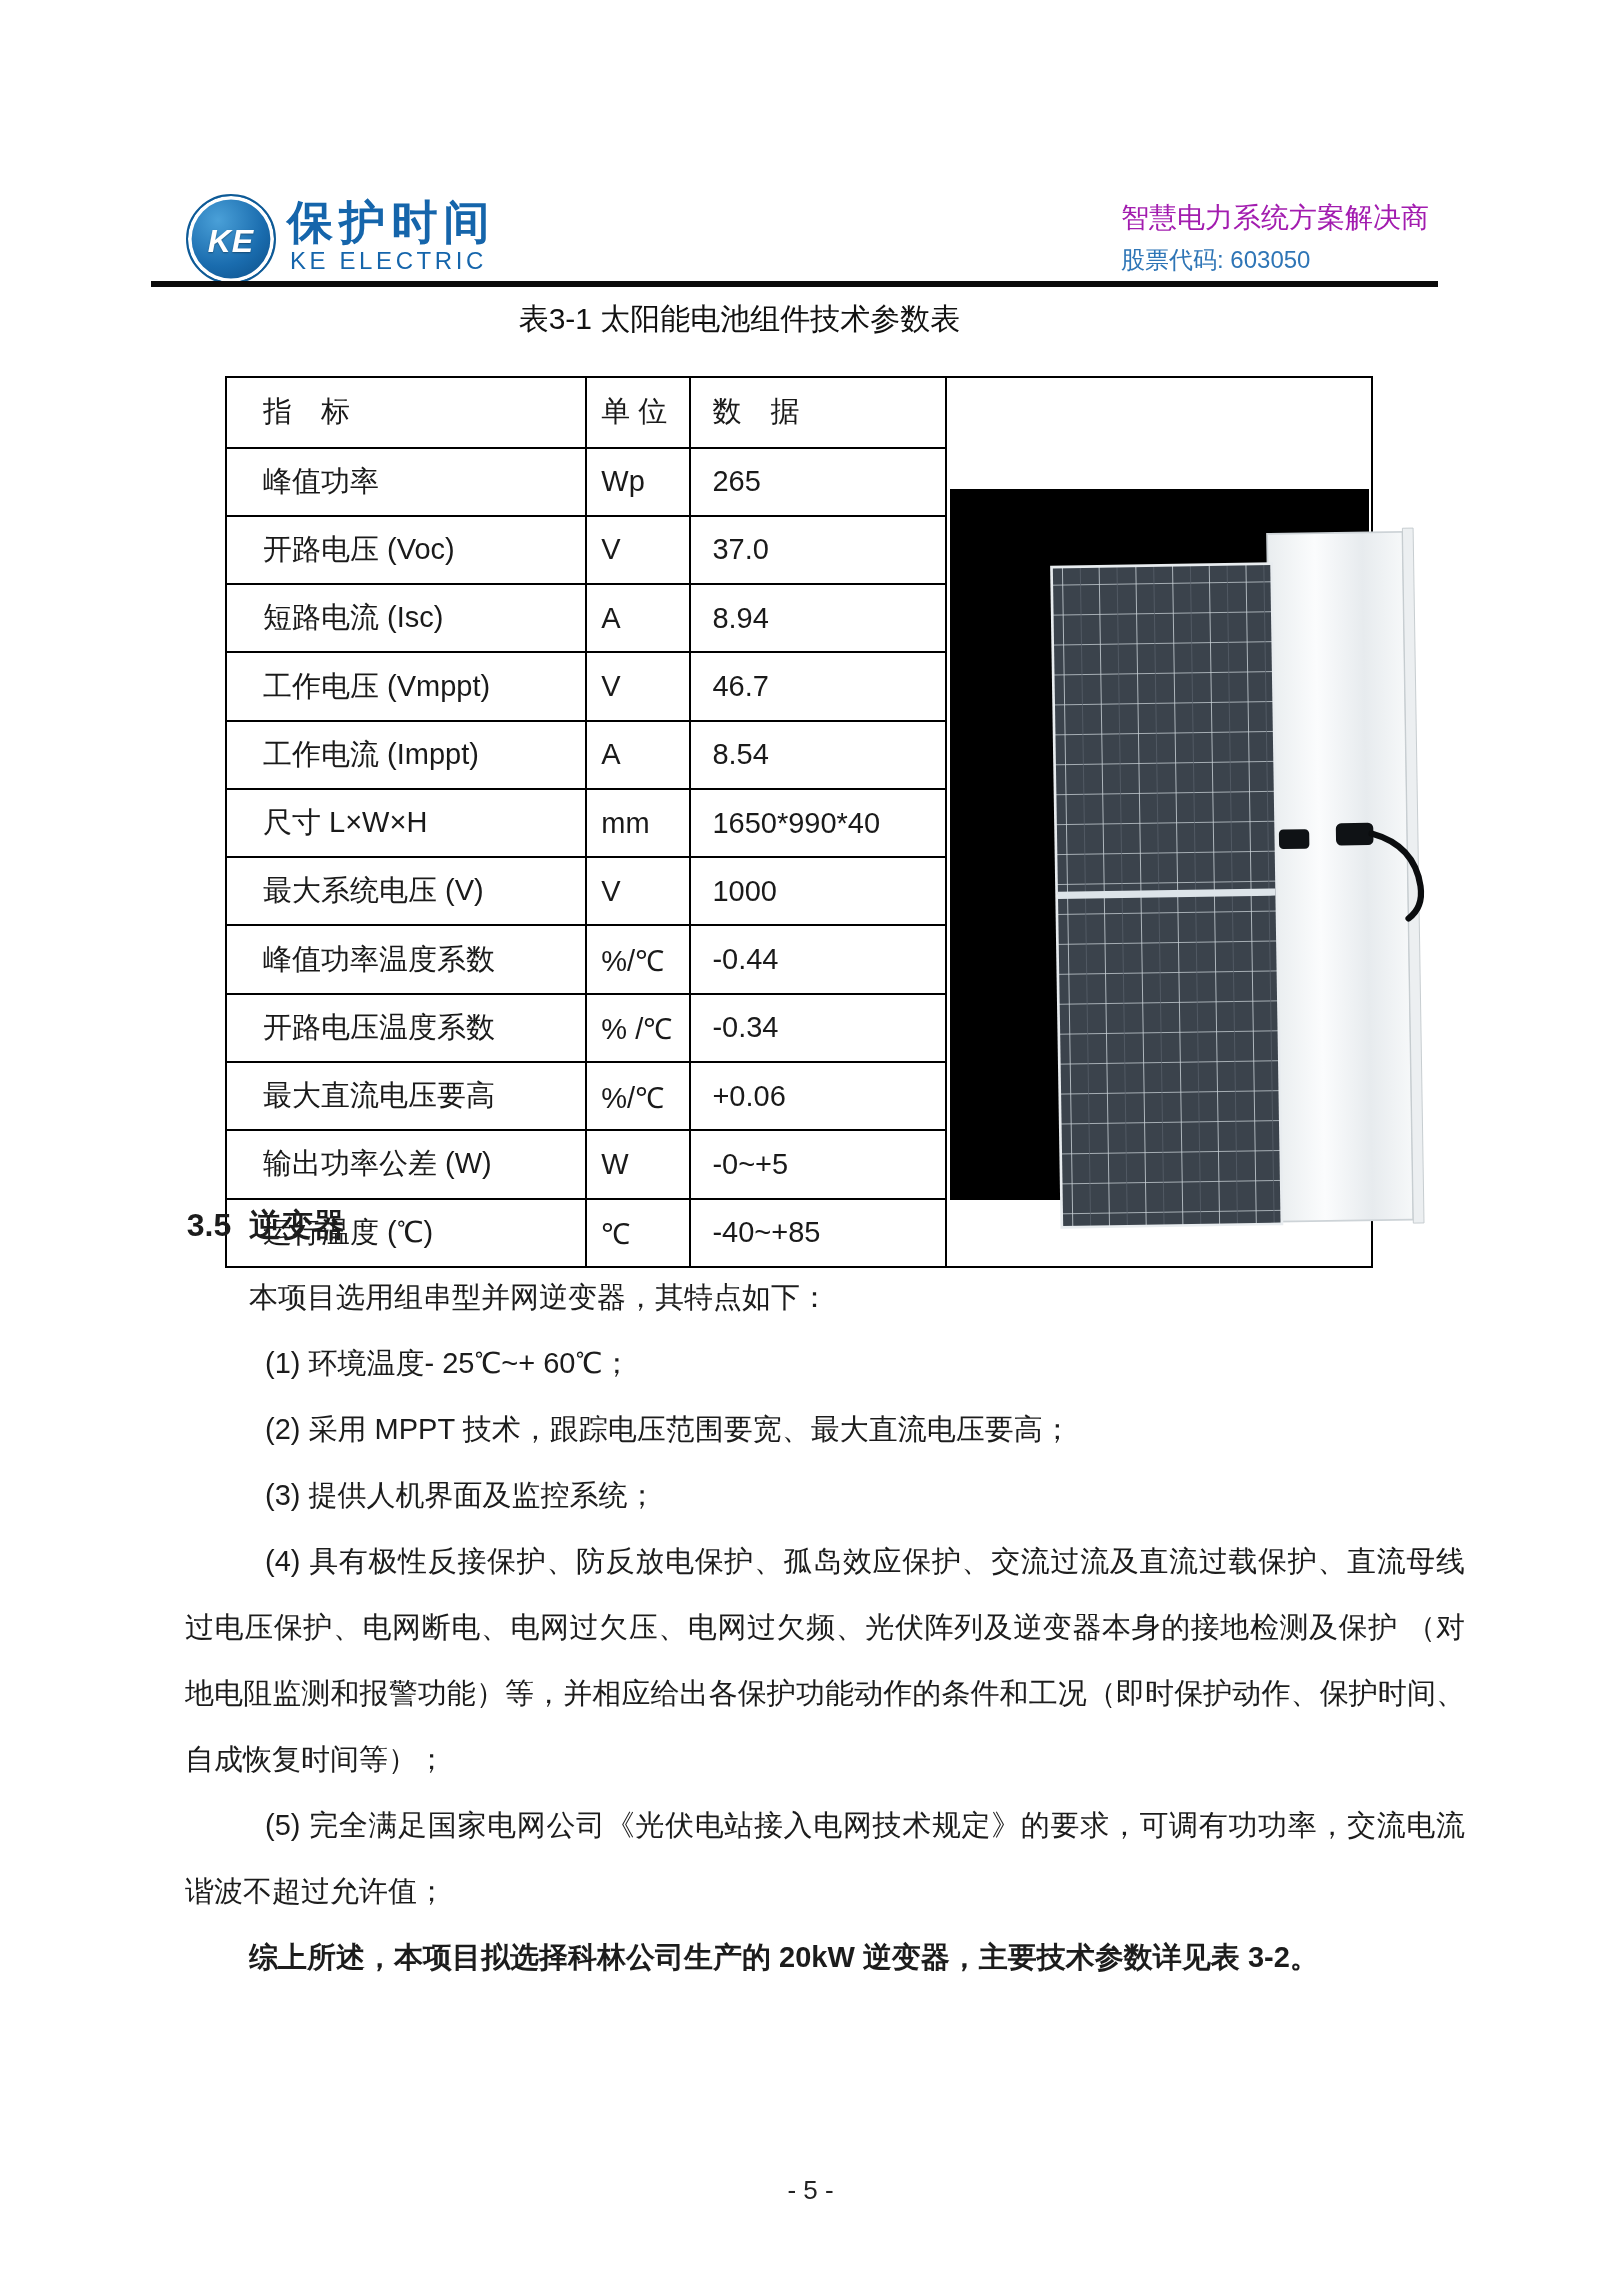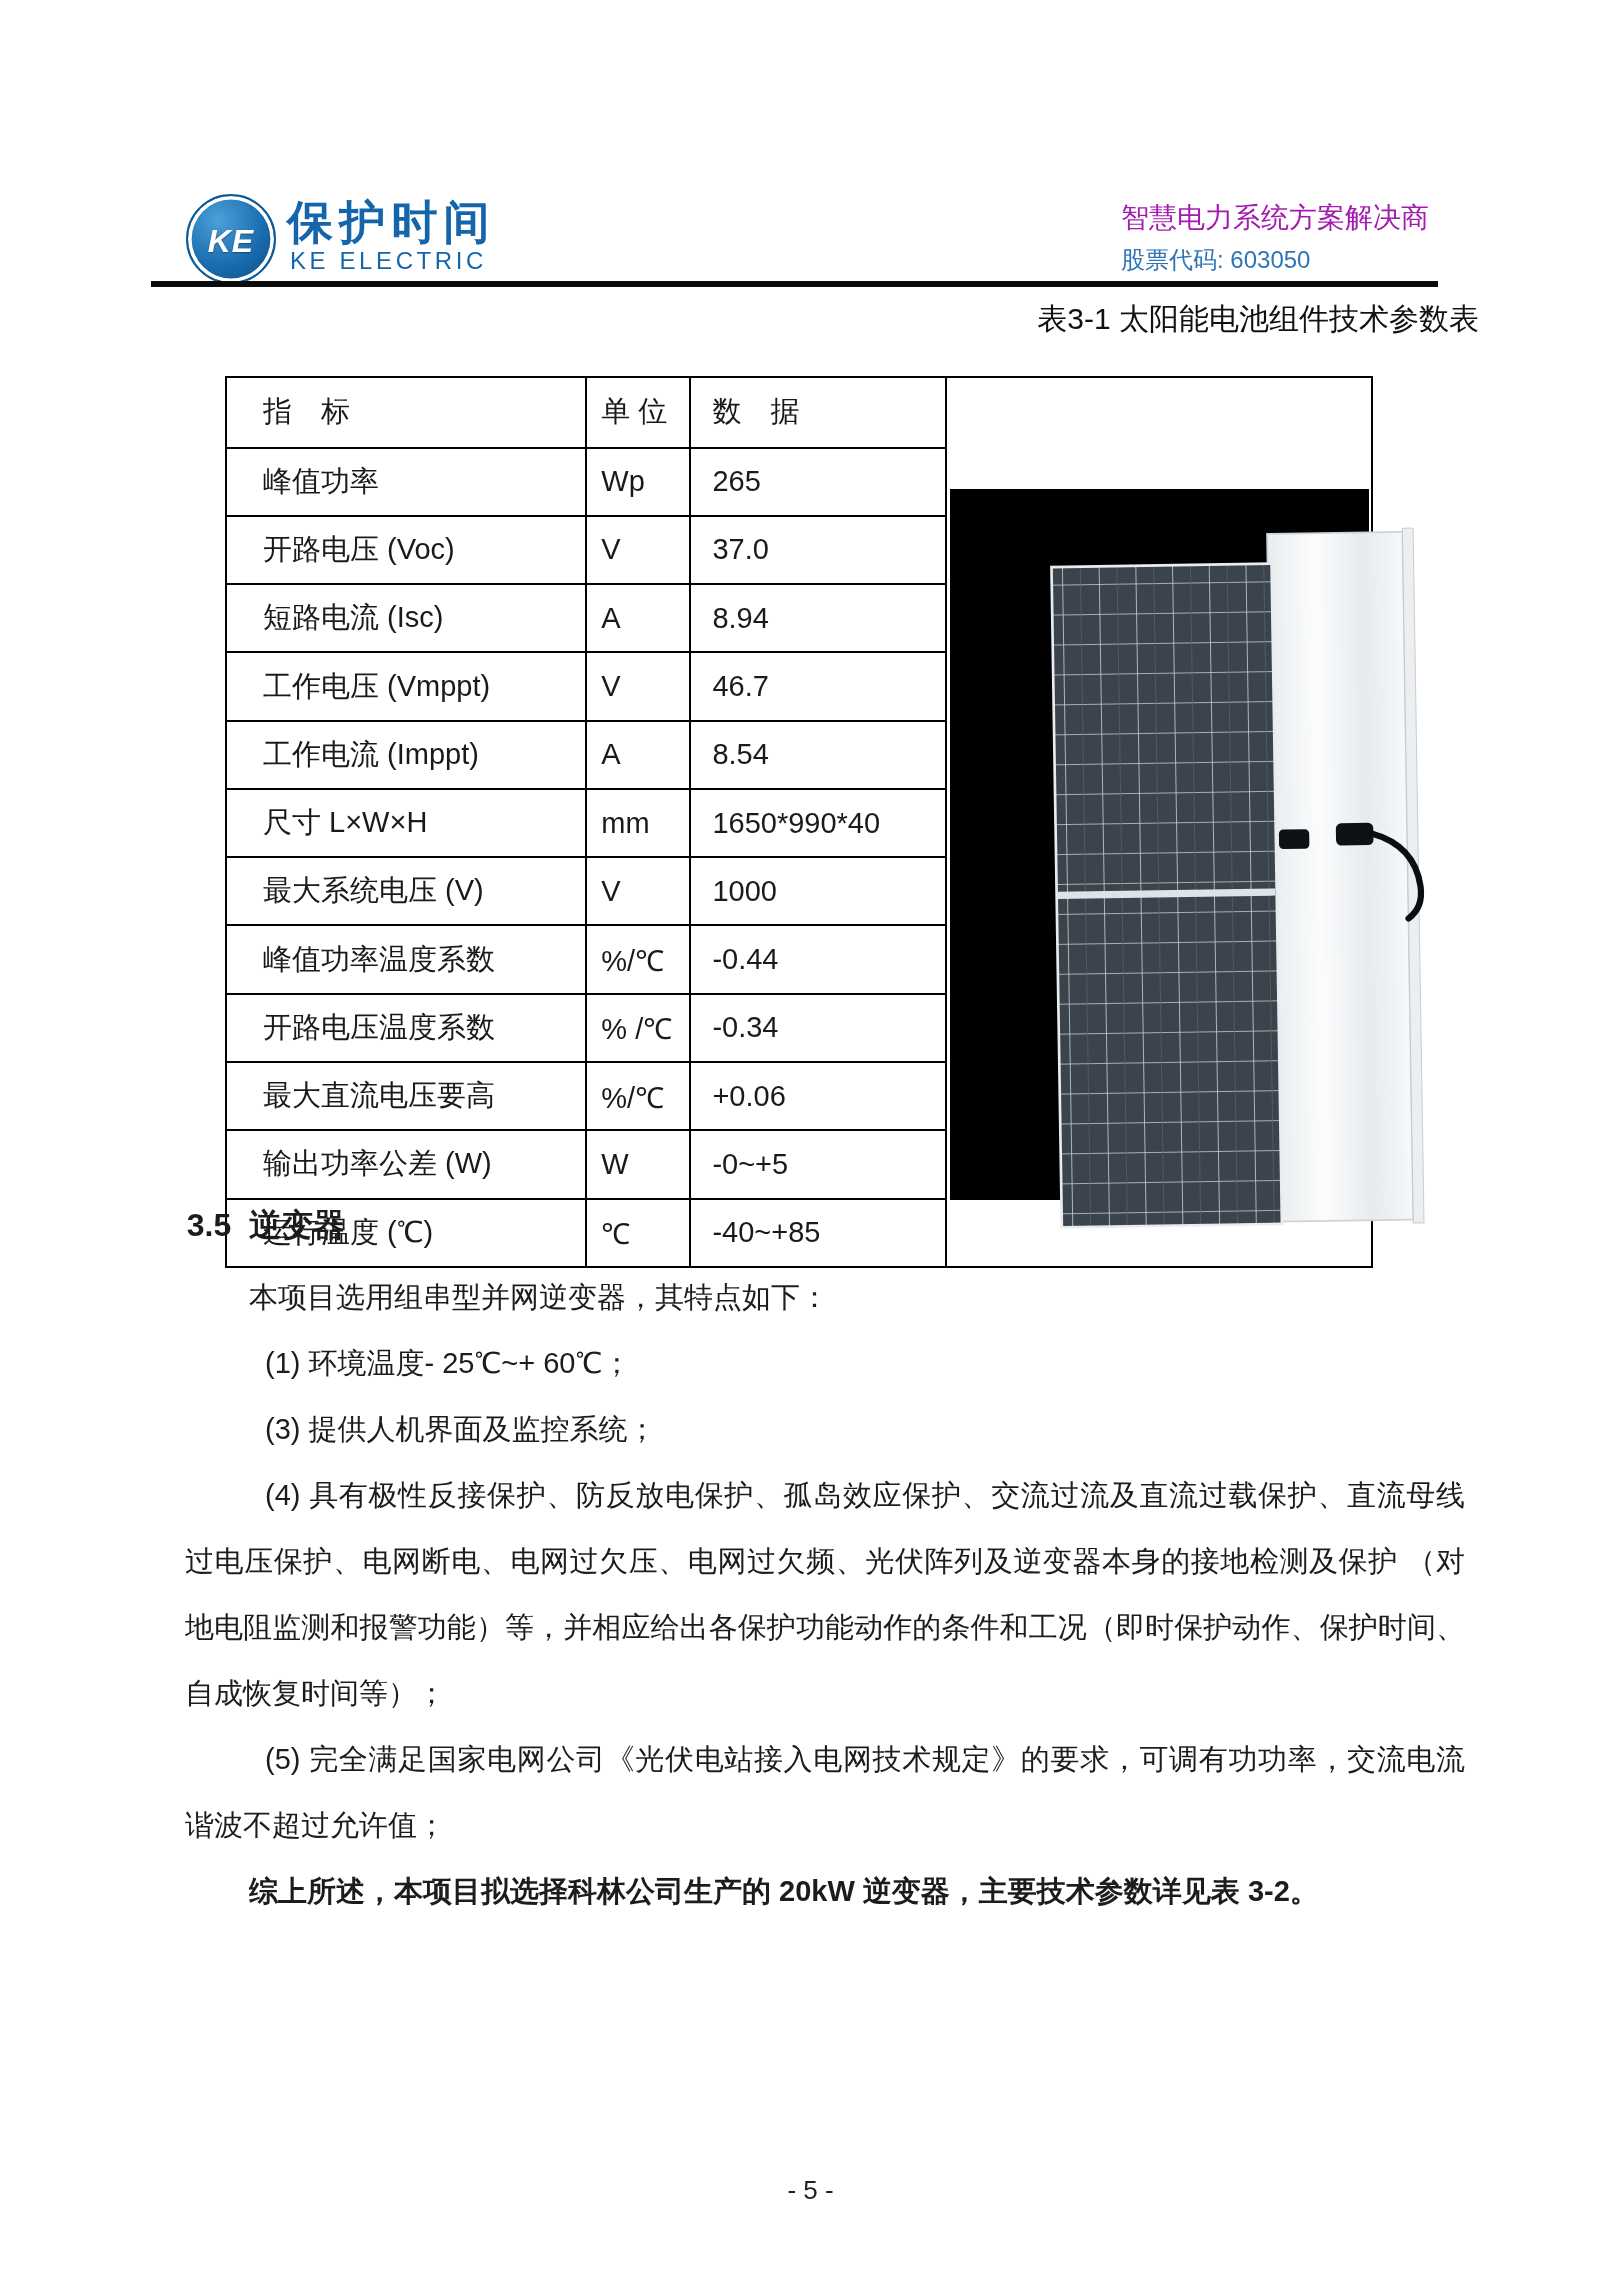--- a/index.html
+++ b/index.html
@@ -20,21 +20,21 @@
   }
   .logo-cn { position:absolute; left:287px; top:150px; font-size:46px; font-weight:bold;
     color:#1565ab; letter-spacing:6.2px; white-space:pre; }
   .logo-en { position:absolute; left:290px; top:205px; font-size:24px; color:#1565ab;
     letter-spacing:3.6px; white-space:pre; }
   .slogan { position:absolute; left:1121px; top:157px; font-size:28px; color:#a21caf; white-space:pre; }
   .stock  { position:absolute; left:1121px; top:202px; font-size:24px; color:#2e75b6; white-space:pre; }
   .header-rule { position:absolute; left:151px; top:239px; width:1287px; height:6.2px; background:#0b0b0b; }
 
   
-  .table-caption { position:absolute; left:0; top:257px; width:1479px; text-align:right;
+  .table-caption { position:absolute; left:0; top:257px; width:1479px; text-align:center;
     font-size:30px; color:#111; }
 
   
   table.params { position:absolute; left:225px; top:334px; border-collapse:collapse; table-layout:fixed; }
   table.params th, table.params td { border:2.7px solid #000; font-size:29px; font-weight:400;
     text-align:left; vertical-align:middle; box-sizing:border-box; padding:0; white-space:pre; }
   table.params th { height:63px; }
   table.params td { height:61px; }
   .c1 { width:360px; padding-left:36px !important; }
   .c2 { width:104px; padding-left:14.3px !important; }
@@ -167,20 +167,21 @@
       <td class="c2">℃</td>
       <td class="c3">-40~+85</td>
     </tr>
   </tbody>
     </table>
 
   <div class="content">
     <h2>3.5  逆变器</h2>
     <p class="indent1">本项目选用组串型并网逆变器，其特点如下：</p>
     <p class="indent2">(1) 环境温度- 25℃~+ 60℃；</p>
+    <p class="indent2">(2) 采用 MPPT 技术，跟踪电压范围要宽、最大直流电压要高；</p>
     <p class="indent2">(3) 提供人机界面及监控系统；</p>
     <p class="indent2 just">(4) 具有极性反接保护、防反放电保护、孤岛效应保护、交流过流及直流过载保护、直流母线过电压保护、电网断电、电网过欠压、电网过欠频、光伏阵列及逆变器本身的接地检测及保护 （对地电阻监测和报警功能）等，并相应给出各保护功能动作的条件和工况（即时保护动作、保护时间、自成恢复时间等）；</p>
     <p class="indent2 just">(5) 完全满足国家电网公司《光伏电站接入电网技术规定》的要求，可调有功功率，交流电流谐波不超过允许值；</p>
     <p class="indent1 bold">综上所述，本项目拟选择科林公司生产的 20kW 逆变器，主要技术参数详见表 3-2。</p>
   </div>
 
   <div class="pagenum">- 5 -</div>
 
 </div>
 

